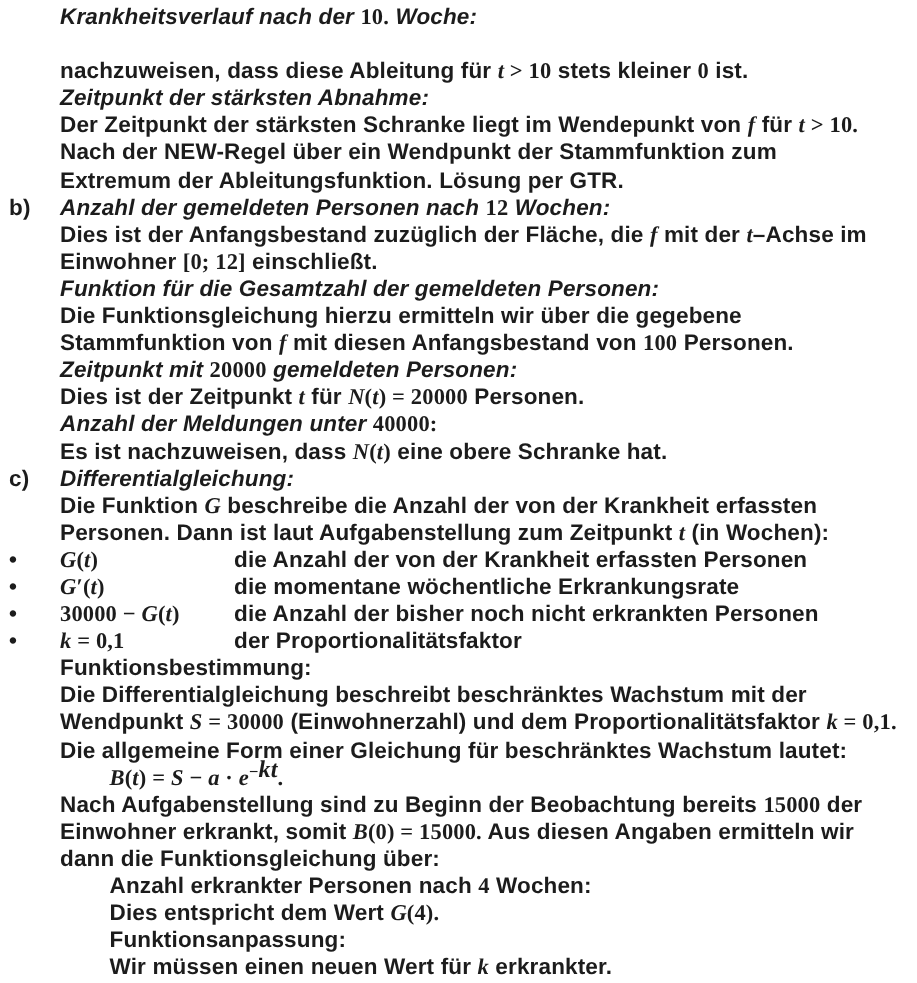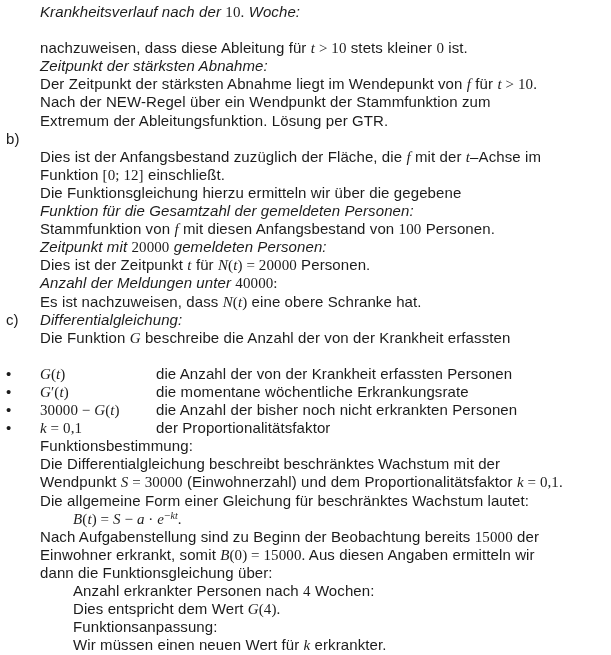--- a/index.html
+++ b/index.html
@@ -1,58 +1,58 @@
 <!DOCTYPE html>
 <html><head>
 <meta charset="utf-8">
 <style>
   html,body{margin:0;padding:0}
   body{
     width:611px;height:655px;background:#ffffff;overflow:hidden;
     font-family:"Liberation Sans",sans-serif;
   }
   .doc{
-    padding-top:3px;color:#1c1c1c;font-size:15px;letter-spacing:0.1px;
+    padding-top:3px;color:#1c1c1c;font-size:15px;letter-spacing:0.1px;font-weight:bold;
   }
   .line{display:flex;height:18.1px;line-height:18.1px;white-space:pre}
   .gutter{flex:0 0 40px;padding-left:6px;box-sizing:border-box}
   .content{white-space:pre}
   .content.indent2{padding-left:33px}
   .term{display:inline-block;width:116px;white-space:pre}
   .seg-r{font-style:normal}
   .seg-i{font-style:italic}
   .seg-m{font-family:"Liberation Serif",serif;font-style:italic}
   .seg-n{font-family:"Liberation Serif",serif;font-style:normal}
-  .seg-msup{font-family:"Liberation Serif",serif;font-style:italic;font-size:10px;position:relative;top:-4.5px}
+  .seg-msup{font-family:"Liberation Serif",serif;font-style:italic;font-size:16px;position:relative;top:-4.5px}
   .seg-nsup{font-family:"Liberation Serif",serif;font-style:normal;font-size:11px;position:relative;top:-4.5px}
 </style>
 </head>
 <body>
 
 <div class="doc">
     <div class="line"><span class="gutter"></span><span class="content"><span class="seg-i">Krankheitsverlauf nach der </span><span class="seg-n">10.</span><span class="seg-i"> Woche:</span></span></div>
     <div class="line"><span class="gutter"></span></div>
     <div class="line"><span class="gutter"></span><span class="content"><span class="seg-r">nachzuweisen, dass diese Ableitung für </span><span class="seg-m">t</span><span class="seg-n"> &gt; 10</span><span class="seg-r"> stets kleiner </span><span class="seg-n">0</span><span class="seg-r"> ist.</span></span></div>
     <div class="line"><span class="gutter"></span><span class="content"><span class="seg-i">Zeitpunkt der stärksten Abnahme:</span></span></div>
-    <div class="line"><span class="gutter"></span><span class="content"><span class="seg-r">Der Zeitpunkt der stärksten Abnahme liegt im Wendepunkt von </span><span class="seg-m">f</span><span class="seg-r"> für </span><span class="seg-m">t</span><span class="seg-n"> &gt; 10.</span></span></div>
+    <div class="line"><span class="gutter"></span><span class="content"><span class="seg-r">Der Zeitpunkt der stärksten Schranke liegt im Wendepunkt von </span><span class="seg-m">f</span><span class="seg-r"> für </span><span class="seg-m">t</span><span class="seg-n"> &gt; 10.</span></span></div>
     <div class="line"><span class="gutter"></span><span class="content"><span class="seg-r">Nach der NEW-Regel über ein Wendpunkt der Stammfunktion zum</span></span></div>
     <div class="line"><span class="gutter"></span><span class="content"><span class="seg-r">Extremum der Ableitungsfunktion. Lösung per GTR.</span></span></div>
-    <div class="line"><span class="gutter">b)</span></div>
+    <div class="line"><span class="gutter">b)</span><span class="content"><span class="seg-i">Anzahl der gemeldeten Personen nach </span><span class="seg-n">12</span><span class="seg-i"> Wochen:</span></span></div>
     <div class="line"><span class="gutter"></span><span class="content"><span class="seg-r">Dies ist der Anfangsbestand zuzüglich der Fläche, die </span><span class="seg-m">f</span><span class="seg-r"> mit der </span><span class="seg-m">t</span><span class="seg-r">–Achse im</span></span></div>
-    <div class="line"><span class="gutter"></span><span class="content"><span class="seg-r">Funktion </span><span class="seg-n">[0; 12]</span><span class="seg-r"> einschließt.</span></span></div>
+    <div class="line"><span class="gutter"></span><span class="content"><span class="seg-r">Einwohner </span><span class="seg-n">[0; 12]</span><span class="seg-r"> einschließt.</span></span></div>
+    <div class="line"><span class="gutter"></span><span class="content"><span class="seg-i">Funktion für die Gesamtzahl der gemeldeten Personen:</span></span></div>
     <div class="line"><span class="gutter"></span><span class="content"><span class="seg-r">Die Funktionsgleichung hierzu ermitteln wir über die gegebene</span></span></div>
-    <div class="line"><span class="gutter"></span><span class="content"><span class="seg-i">Funktion für die Gesamtzahl der gemeldeten Personen:</span></span></div>
     <div class="line"><span class="gutter"></span><span class="content"><span class="seg-r">Stammfunktion von </span><span class="seg-m">f</span><span class="seg-r"> mit diesen Anfangsbestand von </span><span class="seg-n">100</span><span class="seg-r"> Personen.</span></span></div>
     <div class="line"><span class="gutter"></span><span class="content"><span class="seg-i">Zeitpunkt mit </span><span class="seg-n">20000</span><span class="seg-i"> gemeldeten Personen:</span></span></div>
     <div class="line"><span class="gutter"></span><span class="content"><span class="seg-r">Dies ist der Zeitpunkt </span><span class="seg-m">t</span><span class="seg-r"> für </span><span class="seg-m">N</span><span class="seg-n">(</span><span class="seg-m">t</span><span class="seg-n">) = 20000</span><span class="seg-r"> Personen.</span></span></div>
     <div class="line"><span class="gutter"></span><span class="content"><span class="seg-i">Anzahl der Meldungen unter </span><span class="seg-n">40000:</span></span></div>
     <div class="line"><span class="gutter"></span><span class="content"><span class="seg-r">Es ist nachzuweisen, dass </span><span class="seg-m">N</span><span class="seg-n">(</span><span class="seg-m">t</span><span class="seg-n">)</span><span class="seg-r"> eine obere Schranke hat.</span></span></div>
     <div class="line"><span class="gutter">c)</span><span class="content"><span class="seg-i">Differentialgleichung:</span></span></div>
     <div class="line"><span class="gutter"></span><span class="content"><span class="seg-r">Die Funktion </span><span class="seg-m">G</span><span class="seg-r"> beschreibe die Anzahl der von der Krankheit erfassten</span></span></div>
-    <div class="line"><span class="gutter"></span></div>
+    <div class="line"><span class="gutter"></span><span class="content"><span class="seg-r">Personen. Dann ist laut Aufgabenstellung zum Zeitpunkt </span><span class="seg-m">t</span><span class="seg-r"> (in Wochen):</span></span></div>
     <div class="line"><span class="gutter">•</span><span class="content"><span class="term"><span class="seg-m">G</span><span class="seg-n">(</span><span class="seg-m">t</span><span class="seg-n">)</span></span><span class="seg-r">die Anzahl der von der Krankheit erfassten Personen</span></span></div>
     <div class="line"><span class="gutter">•</span><span class="content"><span class="term"><span class="seg-m">G</span><span class="seg-n">′(</span><span class="seg-m">t</span><span class="seg-n">)</span></span><span class="seg-r">die momentane wöchentliche Erkrankungsrate</span></span></div>
     <div class="line"><span class="gutter">•</span><span class="content"><span class="term"><span class="seg-n">30000 − </span><span class="seg-m">G</span><span class="seg-n">(</span><span class="seg-m">t</span><span class="seg-n">)</span></span><span class="seg-r">die Anzahl der bisher noch nicht erkrankten Personen</span></span></div>
     <div class="line"><span class="gutter">•</span><span class="content"><span class="term"><span class="seg-m">k</span><span class="seg-n"> = 0,1</span></span><span class="seg-r">der Proportionalitätsfaktor</span></span></div>
     <div class="line"><span class="gutter"></span><span class="content"><span class="seg-r">Funktionsbestimmung:</span></span></div>
     <div class="line"><span class="gutter"></span><span class="content"><span class="seg-r">Die Differentialgleichung beschreibt beschränktes Wachstum mit der</span></span></div>
     <div class="line"><span class="gutter"></span><span class="content"><span class="seg-r">Wendpunkt </span><span class="seg-m">S</span><span class="seg-n"> = 30000</span><span class="seg-r"> (Einwohnerzahl) und dem Proportionalitätsfaktor </span><span class="seg-m">k</span><span class="seg-n"> = 0,1.</span></span></div>
     <div class="line"><span class="gutter"></span><span class="content"><span class="seg-r">Die allgemeine Form einer Gleichung für beschränktes Wachstum lautet:</span></span></div>
     <div class="line"><span class="gutter"></span><span class="content indent2"><span class="seg-m">B</span><span class="seg-n">(</span><span class="seg-m">t</span><span class="seg-n">) = </span><span class="seg-m">S</span><span class="seg-n"> − </span><span class="seg-m">a</span><span class="seg-n"> · </span><span class="seg-m">e</span><span class="seg-nsup">−</span><span class="seg-msup">kt</span><span class="seg-n">.</span></span></div>
     <div class="line"><span class="gutter"></span><span class="content"><span class="seg-r">Nach Aufgabenstellung sind zu Beginn der Beobachtung bereits </span><span class="seg-n">15000</span><span class="seg-r"> der</span></span></div>

